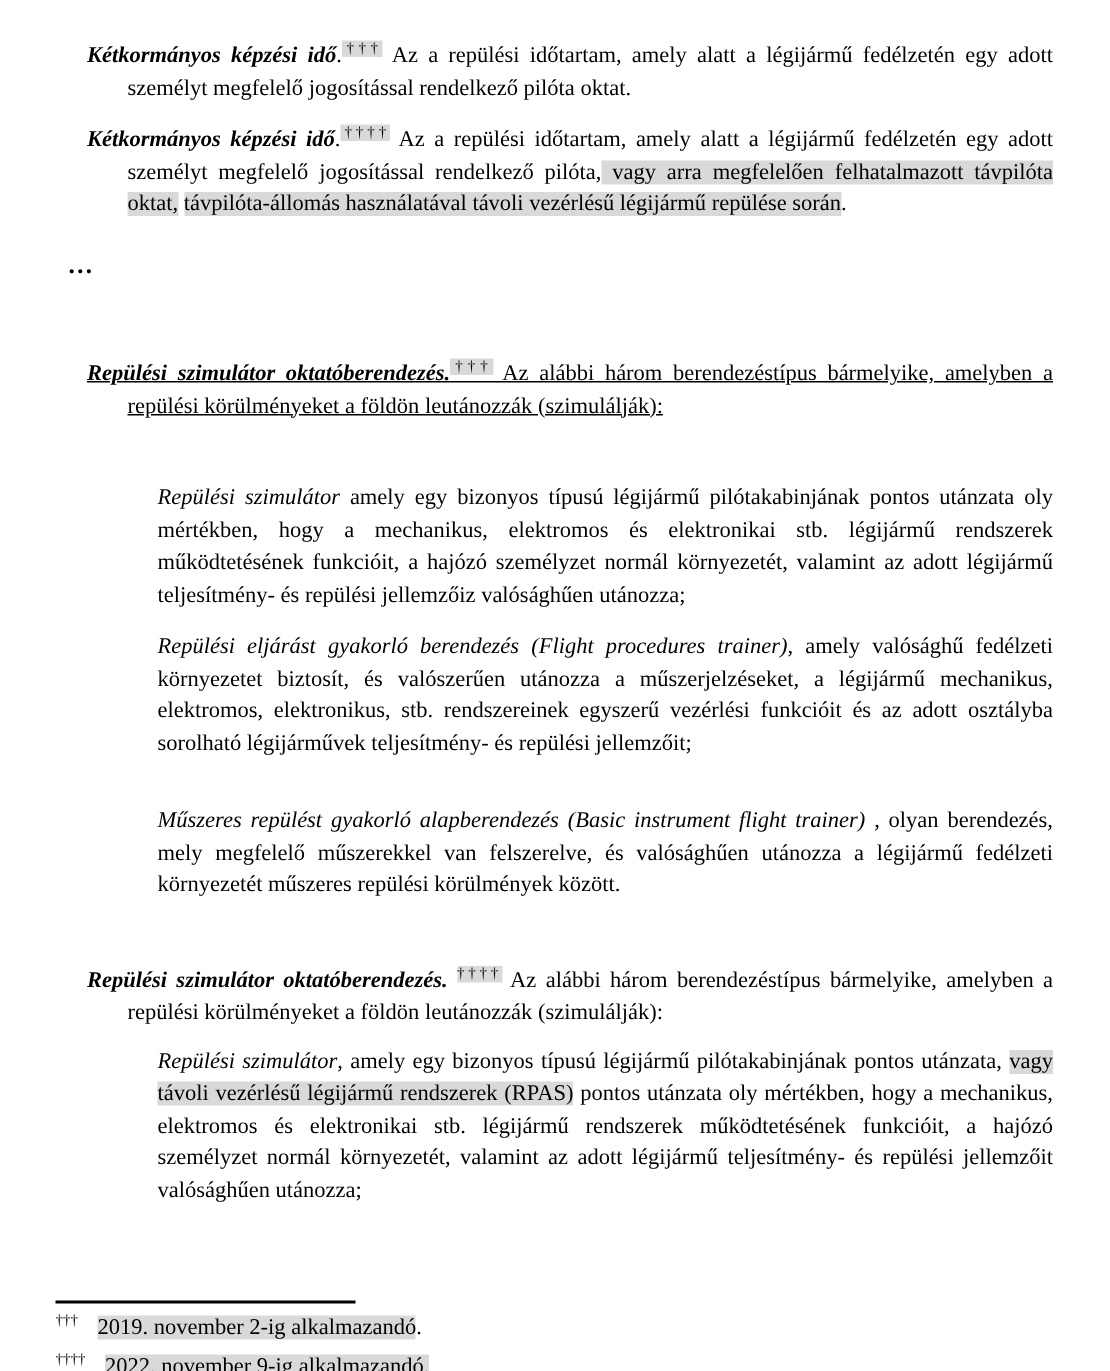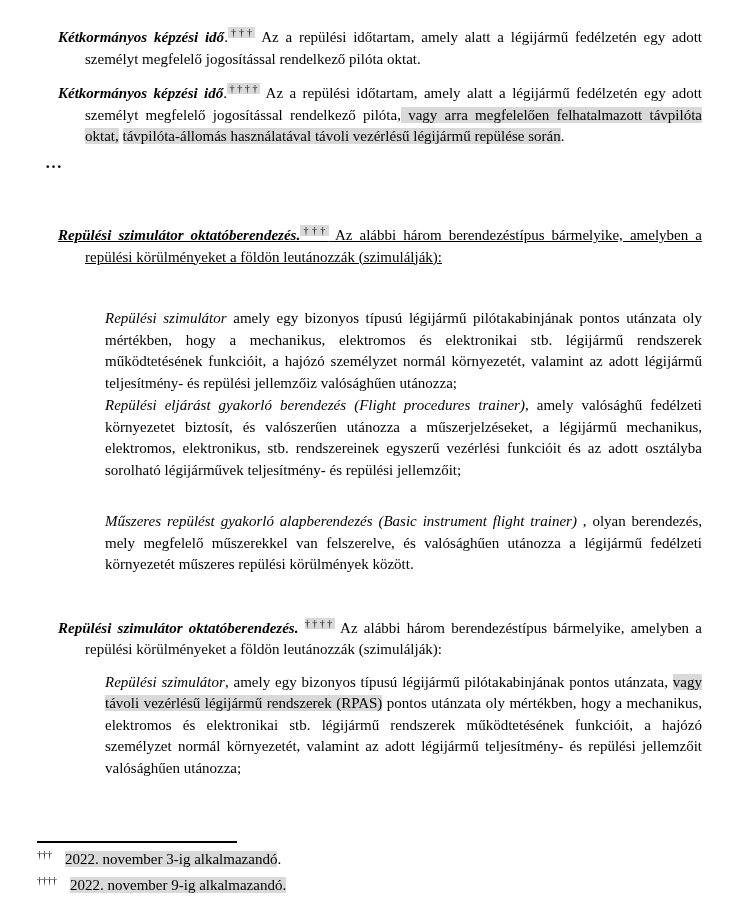--- a/index.html
+++ b/index.html
@@ -36,30 +36,30 @@
   .hl {
     background: #d9d9d9;
   }
   sup.marker {
     font-size: 10px;
     vertical-align: super;
     line-height: 0;
   }
   
   [data-name="definition-ketkormanyos-old"] { margin-bottom: 13px; }
-  [data-name="definition-ketkormanyos-new"] { margin-bottom: 4px; }
+  [data-name="definition-ketkormanyos-new"] { margin-bottom: 18px; }
   [data-name="ellipsis"] {
     margin: 0 0 52px -13px;
     letter-spacing: 5px;
     font-weight: bold;
     font-size: 17px;
     text-align: left;
   }
   [data-name="definition-szimulator-old"] { margin-bottom: 40px; text-decoration: underline; }
-  [data-name="sub-repulesi-szimulator-old"] { margin-bottom: 1px; }
+  [data-name="sub-repulesi-szimulator-old"] { margin-bottom: 13px; }
   [data-name="sub-eljarast-gyakorlo"] { margin-bottom: 30px; }
   [data-name="sub-muszeres-repulest"] { margin-bottom: 42px; }
   [data-name="definition-szimulator-new"] { margin-bottom: 11px; margin-top: 26px; }
 
   #footnotes {
     margin: 62px 0 0 -21px;
   }
   .fn-sep {
     width: 200px;
     height: 0;
@@ -85,17 +85,17 @@
       <div class="para hang" data-name="definition-szimulator-old"><span data-name="text-run" style="font-weight: bold; font-style: italic;">Repülési szimulátor oktatóberendezés.</span><sup class="marker hl" data-name="footnote-marker-ref">†††</sup><span data-name="text-run"> Az alábbi három berendezéstípus bármelyike, amelyben a repülési körülményeket a földön leutánozzák (szimulálják):</span></div>
       <div class="para sub" data-name="sub-repulesi-szimulator-old"><span data-name="text-run" style="font-style: italic;">Repülési szimulátor</span><span data-name="text-run"> amely egy bizonyos típusú légijármű pilótakabinjának pontos utánzata oly mértékben, hogy a mechanikus, elektromos és elektronikai stb. légijármű rendszerek működtetésének funkcióit, a hajózó személyzet normál környezetét, valamint az adott légijármű teljesítmény- és repülési jellemzőiz valósághűen utánozza;</span></div>
       <div class="para sub" data-name="sub-eljarast-gyakorlo"><span data-name="text-run" style="font-style: italic;">Repülési eljárást gyakorló berendezés (Flight procedures trainer)</span><span data-name="text-run">, amely valósághű fedélzeti környezetet biztosít, és valószerűen utánozza a műszerjelzéseket, a légijármű mechanikus, elektromos, elektronikus, stb. rendszereinek egyszerű vezérlési funkcióit és az adott osztályba sorolható légijárművek teljesítmény- és repülési jellemzőit;</span></div>
       <div class="para sub" data-name="sub-muszeres-repulest"><span data-name="text-run" style="font-style: italic;">Műszeres repülést gyakorló alapberendezés (Basic instrument flight trainer)</span><span data-name="text-run"> , olyan berendezés, mely megfelelő műszerekkel van felszerelve, és valósághűen utánozza a légijármű fedélzeti környezetét műszeres repülési körülmények között.</span></div>
       <div class="para hang" data-name="definition-szimulator-new"><span data-name="text-run" style="font-weight: bold; font-style: italic;">Repülési szimulátor oktatóberendezés.</span><span data-name="text-run"> </span><sup class="marker hl" data-name="footnote-marker-ref">††††</sup><span data-name="text-run"> Az alábbi három berendezéstípus bármelyike, amelyben a repülési körülményeket a földön leutánozzák (szimulálják):</span></div>
       <div class="para sub" data-name="sub-repulesi-szimulator-new"><span data-name="text-run" style="font-style: italic;">Repülési szimulátor</span><span data-name="text-run">, amely egy bizonyos típusú légijármű pilótakabinjának pontos utánzata, </span><span class="hl" data-name="text-run">vagy távoli vezérlésű légijármű rendszerek (RPAS)</span><span data-name="text-run"> pontos utánzata oly mértékben, hogy a mechanikus, elektromos és elektronikai stb. légijármű rendszerek működtetésének funkcióit, a hajózó személyzet normál környezetét, valamint az adott légijármű teljesítmény- és repülési jellemzőit valósághűen utánozza;</span></div>
     </div>
   <div id="footnotes" data-name="footnotes-section">
     <div class="fn-sep" data-name="footnote-separator"></div>
     <div data-name="footnotes-list">
-        <div class="footnote" data-name="footnote-dagger-3"><sup class="marker" data-name="footnote-marker">†††</sup><span class="hl" data-name="text-run">2022. november 3-ig alkalmazandó</span><span data-name="text-run">.</span></div>
+        <div class="footnote" data-name="footnote-dagger-3"><sup class="marker" data-name="footnote-marker">†††</sup><span class="hl" data-name="text-run">2019. november 2-ig alkalmazandó</span><span data-name="text-run">.</span></div>
         <div class="footnote" data-name="footnote-dagger-4"><sup class="marker" data-name="footnote-marker">††††</sup><span class="hl" data-name="text-run">2022. november 9-ig alkalmazandó.</span></div>
       </div>
   </div>
 </div>
 
 </body></html>

